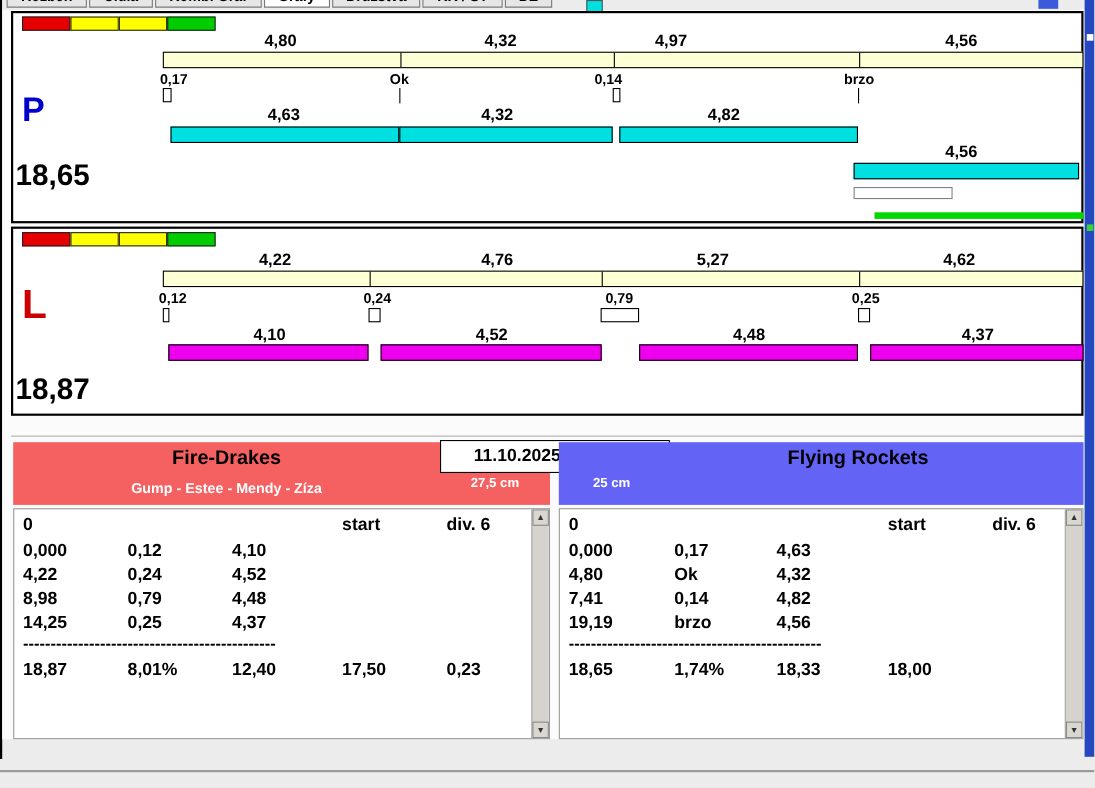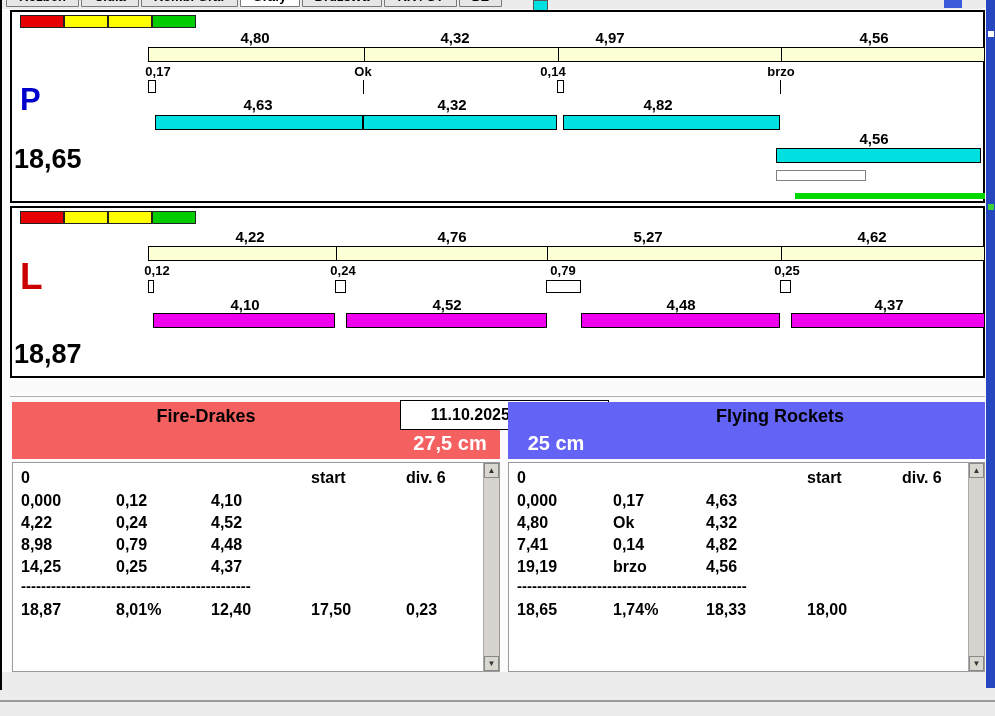--- a/index.html
+++ b/index.html
@@ -28,21 +28,21 @@
   .tickbox{position:absolute;height:13px;background:#fff;border:1px solid #000;box-sizing:border-box}
   .tickline{position:absolute;width:1px;height:14px;background:#000}
   .lane-letter{position:absolute;left:8px;line-height:1}
   .lane-total{position:absolute;left:2px;font-size:27px;white-space:nowrap}
   .thin-line{position:absolute;left:10px;top:396px;width:975px;height:1px;background:#b0b0b0}
   .hdr{position:absolute;top:402px;height:57px}
   .hdr-left{left:12px;width:488px;background:#f56060}
   .hdr-right{left:508px;width:477px;background:#6363f5}
   .hdr-title{position:absolute;top:4px;font-size:18px;text-align:center;white-space:nowrap}
   .hdr-sub{position:absolute;top:34px;font-size:13px;color:#fff;text-align:center;white-space:nowrap}
-  .hdr-hurdle{position:absolute;top:30px;font-size:20px;color:#fff;text-align:center;white-space:nowrap}
+  .hdr-hurdle{position:absolute;top:30px;font-size:12px;color:#fff;text-align:center;white-space:nowrap}
   .stamp{position:absolute;left:400px;top:400px;width:207px;height:28px;background:#fff;
          border:1px solid #000;text-align:center;font-size:16px;line-height:28px}
   .rtable{position:absolute;top:462px;height:210px;background:#fff;border:1px solid #9a9a9a;
           box-sizing:border-box;font-size:16px;overflow:hidden}
   .cell{position:absolute;white-space:nowrap}
   .sep{font-size:15px;width:290px;overflow:hidden}
   .sbar{position:absolute;top:0;right:0;width:16px;height:100%;background:#d6d2ce;border-left:1px solid #aaa;box-sizing:border-box}
   .sbtn{position:absolute;left:0;width:15px;height:15px;background:#dad6d0;border:1px solid #888;
         box-sizing:border-box;font-size:8px;line-height:13px;text-align:center;color:#333}
   .bottom-line{position:absolute;left:0;top:700px;width:995px;height:2px;background:#9a9a9a}
@@ -163,20 +163,21 @@
     <div class="bar mag" style="left:569px;top:105px;width:199px"></div>
     <div class="bar mag" style="left:779px;top:105px;width:194px"></div>
 
     <div class="lane-total" style="top:131px">18,87</div>
   </div>
 
   <div class="thin-line"></div>
 
   <div class="hdr hdr-left">
     <div class="hdr-title" style="left:0;width:388px">Fire-Drakes</div>
+    <div class="hdr-sub" style="left:0;width:388px">Gump - Estee - Mendy - Zíza</div>
     <div class="hdr-hurdle" style="left:388px;width:100px">27,5 cm</div>
   </div>
 
   <div class="stamp">11.10.2025 10:16:40</div>
 
   <div class="hdr hdr-right">
     <div class="hdr-hurdle" style="left:8px;width:80px">25 cm</div>
     <div class="hdr-title" style="left:77px;width:390px">Flying Rockets</div>
   </div>
 

